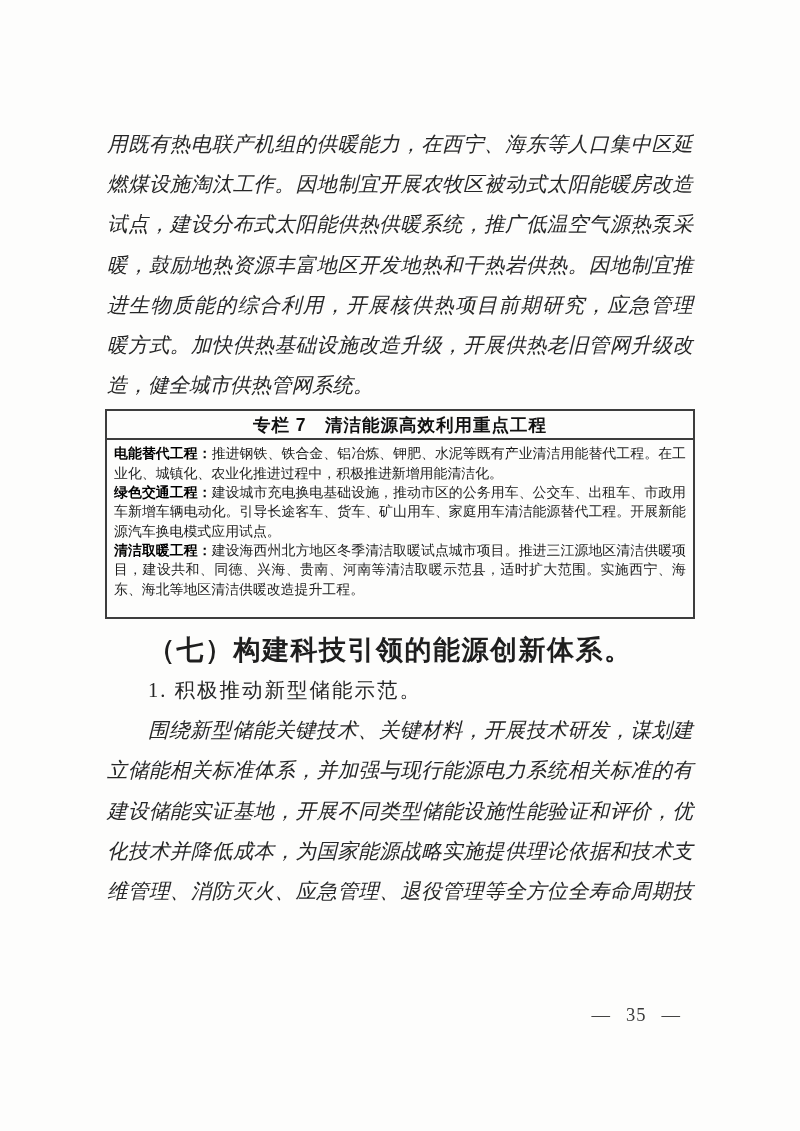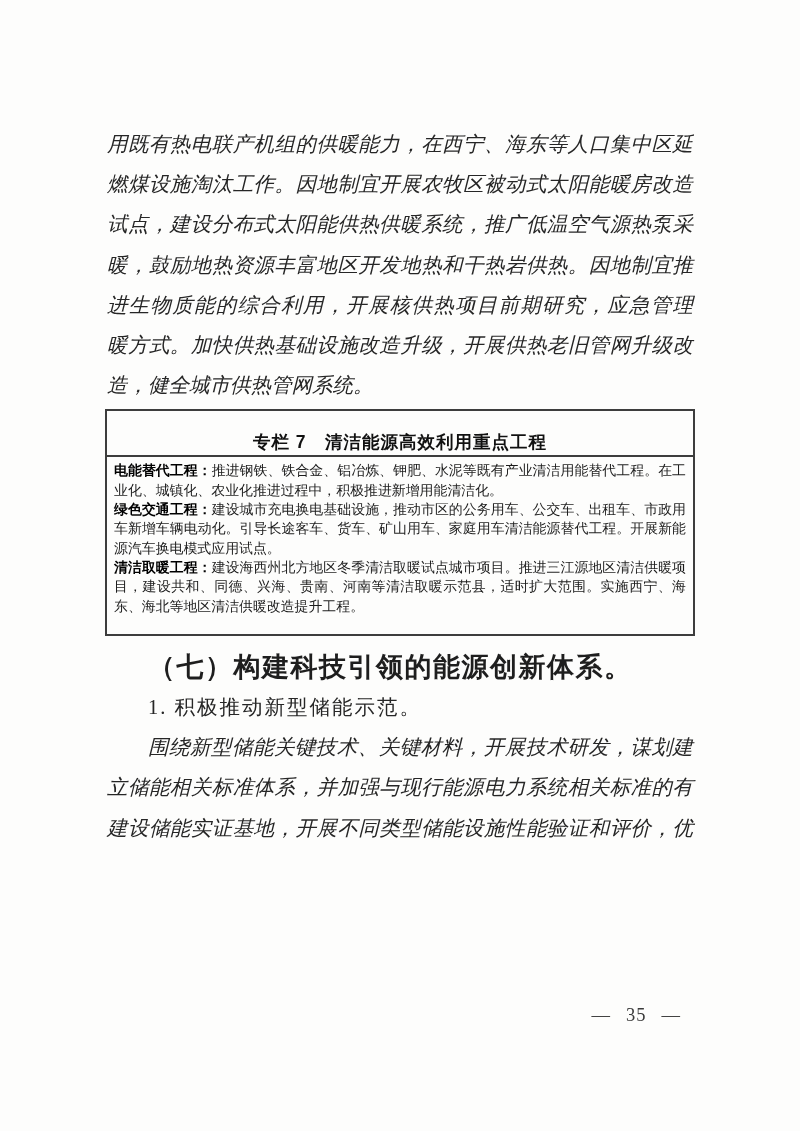--- a/index.html
+++ b/index.html
@@ -38,21 +38,21 @@
     border: 2px solid #3d3d3d;
     background: #fdfdfc;
   }
   .box-title {
     font-family: "Liberation Sans", "DejaVu Sans", sans-serif;
     font-size: 17.5px;
     font-weight: bold;
     color: #111111;
     text-align: center;
     line-height: 26px;
-    padding-top: 18px;
+    padding-top: 1px;
     border-bottom: 2px solid #3d3d3d;
     letter-spacing: 1px;
   }
   .box-body { padding: 4px 7px 18px 7px; }
   .box-item {
     font-size: 13.9px;
     line-height: 19.3px;
     text-align: justify;
     text-align-last: left;
     color: #1c1c1c;
@@ -118,20 +118,22 @@
       </div>
     </div>
 
     <div class="section-heading">（七）构建科技引领的能源创新体系。</div>
     <div class="item-heading">1. 积极推动新型储能示范。</div>
 
     <div class="para para2">
       <div class="line first">围绕新型储能关键技术、关键材料，开展技术研发，谋划建</div>
       <div class="line">立储能相关标准体系，并加强与现行能源电力系统相关标准的有</div>
       <div class="line">建设储能实证基地，开展不同类型储能设施性能验证和评价，优</div>
+      <div class="line">化技术并降低成本，为国家能源战略实施提供理论依据和技术支</div>
+      <div class="line">维管理、消防灭火、应急管理、退役管理等全方位全寿命周期技</div>
     </div>
 
   </div>
 
   <div class="footer">
     <span>—</span>
     <span>35</span>
     <span>—</span>
   </div>
 </div>

